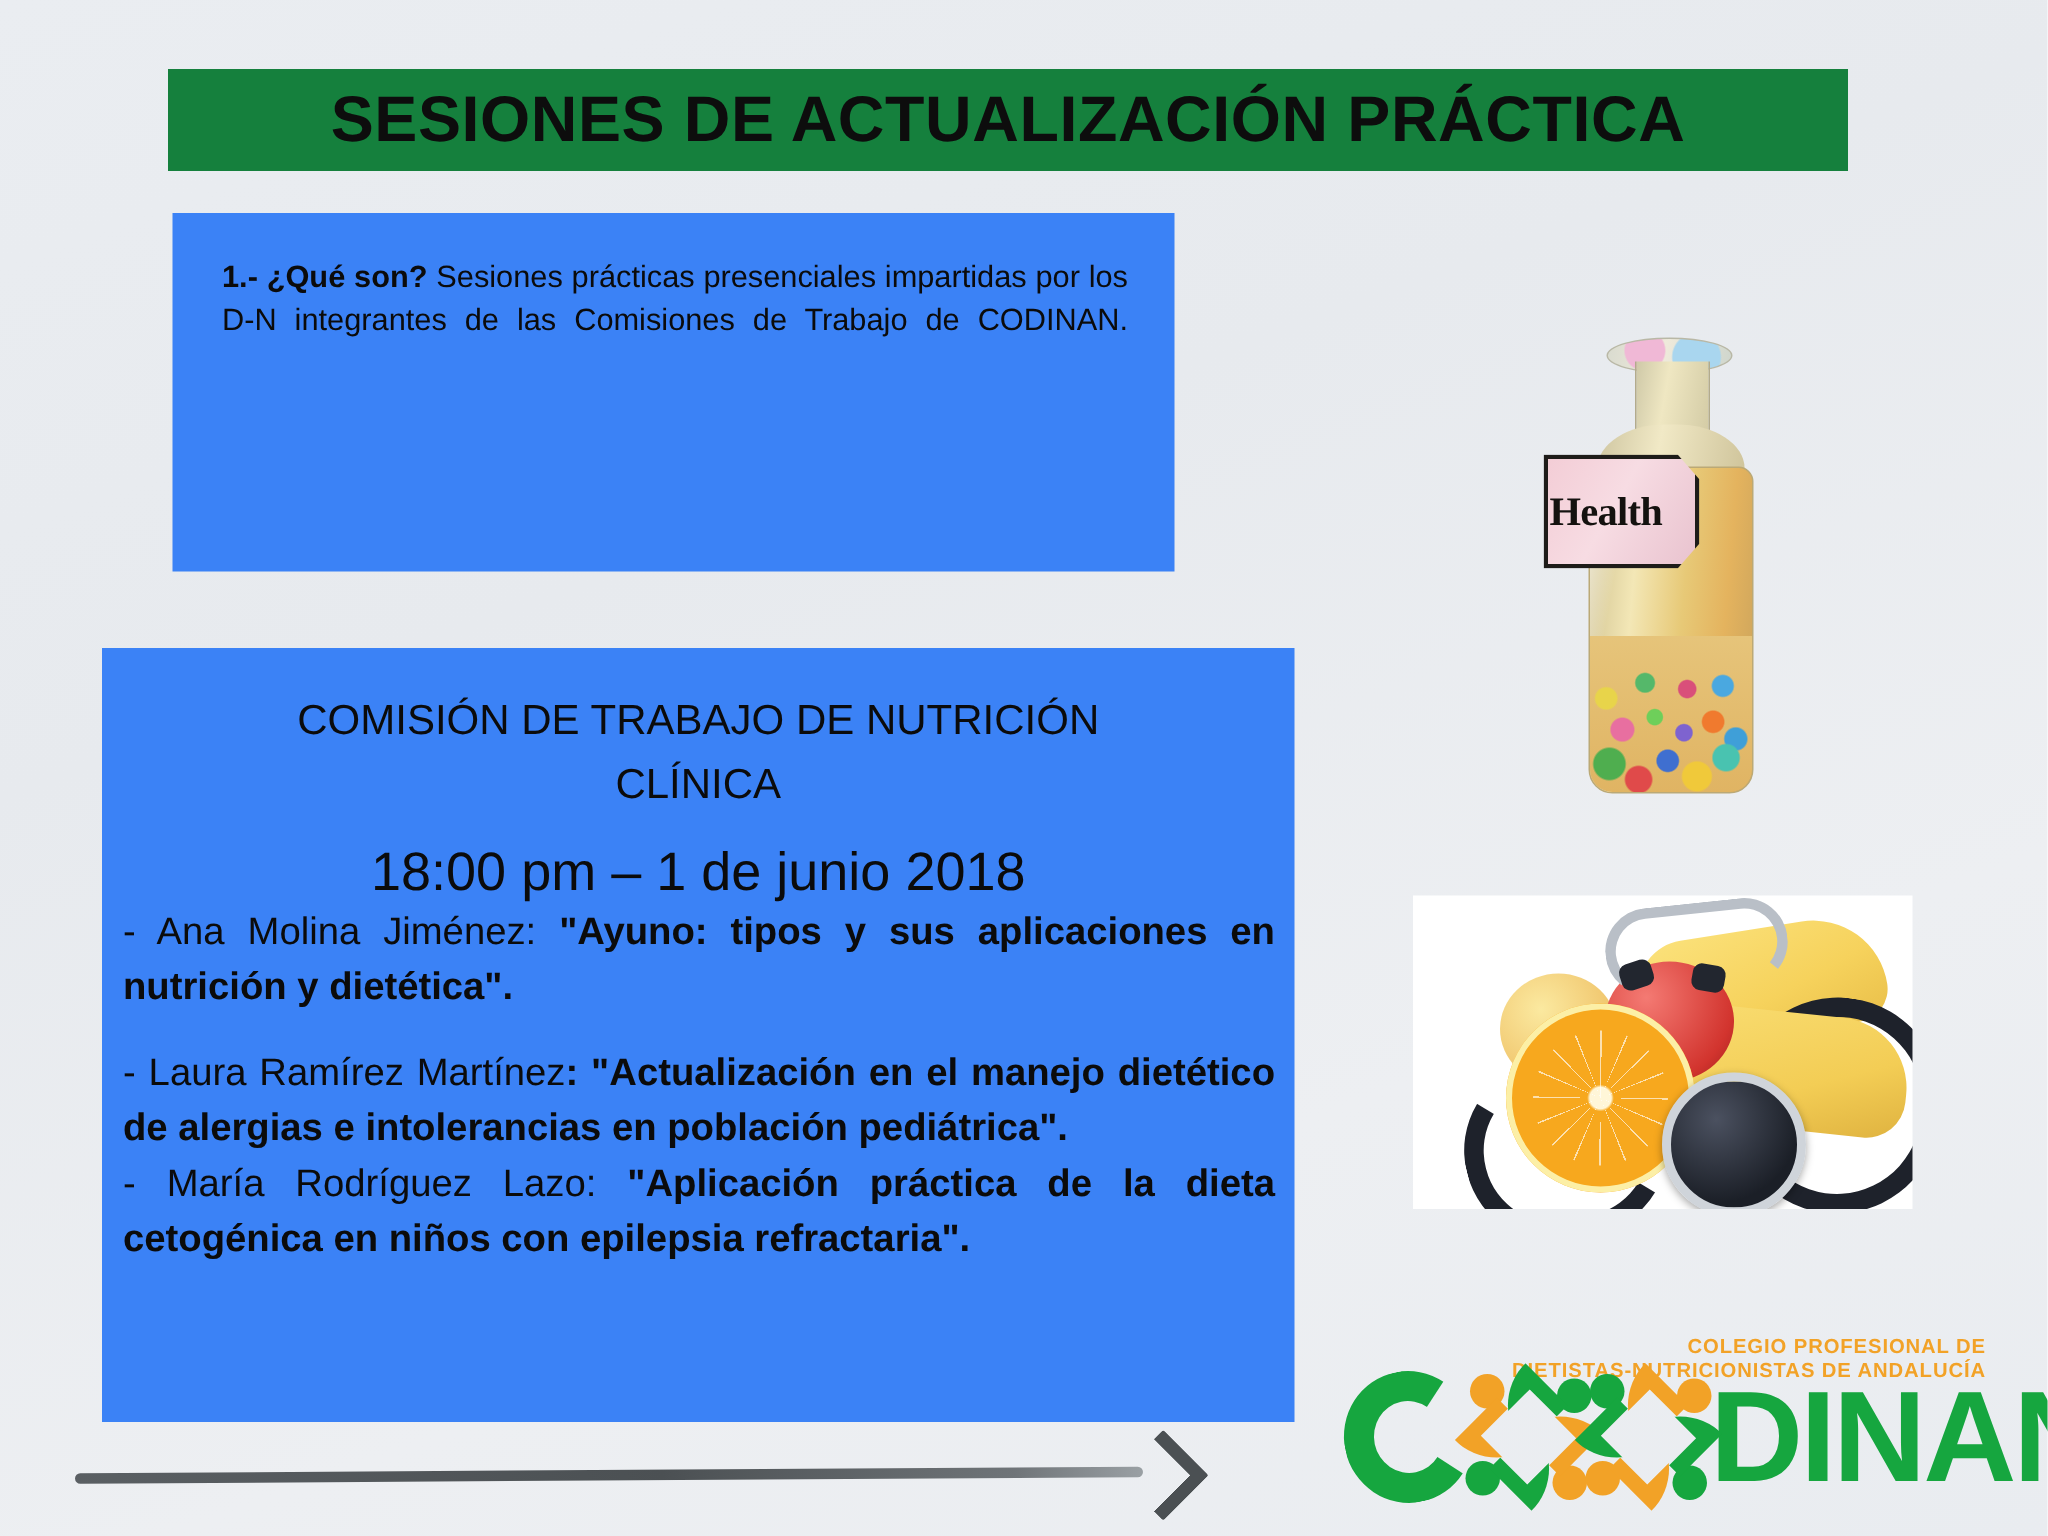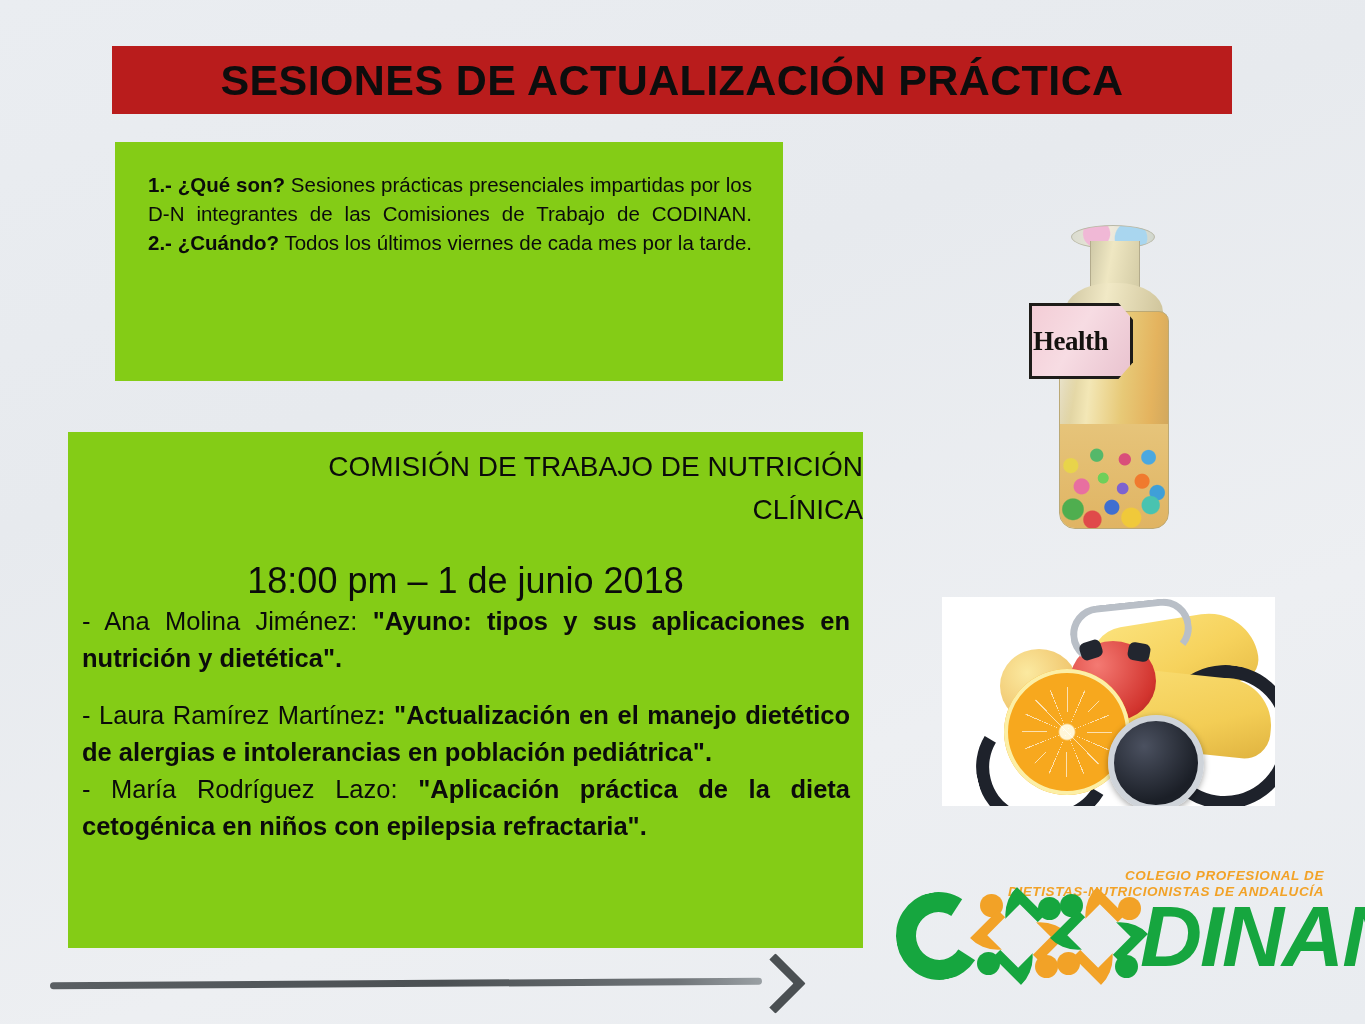--- a/index.html
+++ b/index.html
@@ -8,43 +8,43 @@
     width:1365px;height:1024px;
     background:linear-gradient(160deg,#eaedf1 0%,#e7eaee 35%,#edeff2 70%,#e9ecf0 100%);
     font-family:"Liberation Sans", sans-serif;
     overflow:hidden;position:relative;
   }
   .slide{position:absolute;inset:0;}
 
   
   .title-banner{
     position:absolute;left:112px;top:46px;width:1120px;height:68px;
-    background:#b91c1c;display:flex;align-items:center;justify-content:center;
+    background:#15803d;display:flex;align-items:center;justify-content:center;
   }
   .title-text{
     font-size:43px;font-weight:700;color:#0d0d0d;letter-spacing:.4px;
     white-space:nowrap;line-height:1;
   }
 
   
-  .green-box{background:#84cc16;position:absolute;}
+  .green-box{background:#3b82f6;position:absolute;}
 
   #box-intro{left:115px;top:142px;width:668px;height:239px;}
   .intro-text{
     position:absolute;left:33px;top:28px;width:604px;
     font-size:20.5px;line-height:1.42;color:#0b0b0b;text-align:justify;
     text-align-last:left;
   }
   .intro-text p{margin:0;}
   .intro-text .j{text-align:justify;text-align-last:justify;}
   .intro-text b{font-weight:700;}
 
   #box-session{left:68px;top:432px;width:795px;height:516px;}
   .session-head{
-    position:absolute;left:0;top:13px;width:100%;text-align:right;
+    position:absolute;left:0;top:26px;width:100%;text-align:center;
     font-size:28px;line-height:1.55;color:#0b0b0b;
   }
   .session-time{
     position:absolute;left:0;top:128px;width:100%;text-align:center;
     font-size:36px;color:#0b0b0b;
   }
   .talks{position:absolute;left:14px;top:171px;width:768px;}
   .talk{
     font-size:25.5px;line-height:1.45;color:#0b0b0b;
     text-align:justify;text-align-last:left;margin:0 0 0 0;
@@ -189,21 +189,21 @@
   .arrow-head{
     position:absolute;left:700px;top:4px;width:44px;height:44px;
   }
   .arrow-head span{
     position:absolute;left:4px;top:0;width:34px;height:34px;
     border-top:9px solid #4b5053;border-right:9px solid #4b5053;
     transform:rotate(45deg);border-radius:2px;
   }
 
   
-  #logo{position:absolute;left:896px;top:868px;width:430px;height:118px;font-style:italic;}
+  #logo{position:absolute;left:896px;top:890px;width:430px;height:118px;}
   .logo-tagline{
     position:absolute;right:2px;top:0px;text-align:right;
     color:#f2a227;font-weight:700;font-size:13.5px;line-height:1.18;
     letter-spacing:.6px;
   }
   .logo-word{
     position:absolute;left:0;top:22px;height:92px;width:430px;
     display:flex;align-items:center;
   }
   .logo-c{
@@ -231,21 +231,20 @@
 
 <div class="slide">
 
   <div class="title-banner">
     <div class="title-text">SESIONES DE ACTUALIZACIÓN PRÁCTICA</div>
   </div>
 
   <div class="green-box" id="box-intro">
     <div class="intro-text">
       <p class="j"><b>1.- ¿Qué son?</b> <span>Sesiones prácticas presenciales impartidas por los D-N integrantes de las Comisiones de Trabajo de CODINAN.</span></p>
-      <p class="j"><b>2.- ¿Cuándo?</b> <span>Todos los últimos viernes de cada mes por la tarde.</span></p>
     </div>
   </div>
 
   <div class="green-box" id="box-session">
     <div class="session-head">
       <div>COMISIÓN DE TRABAJO DE NUTRICIÓN</div>
       <div>CLÍNICA</div>
     </div>
     <div class="session-time">18:00 pm – 1 de junio 2018</div>
 

